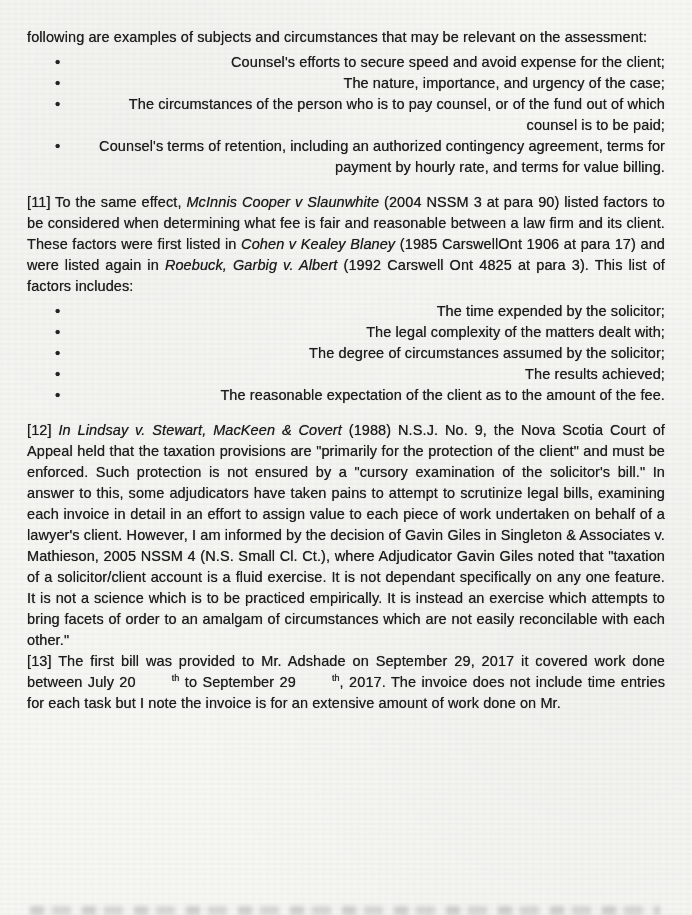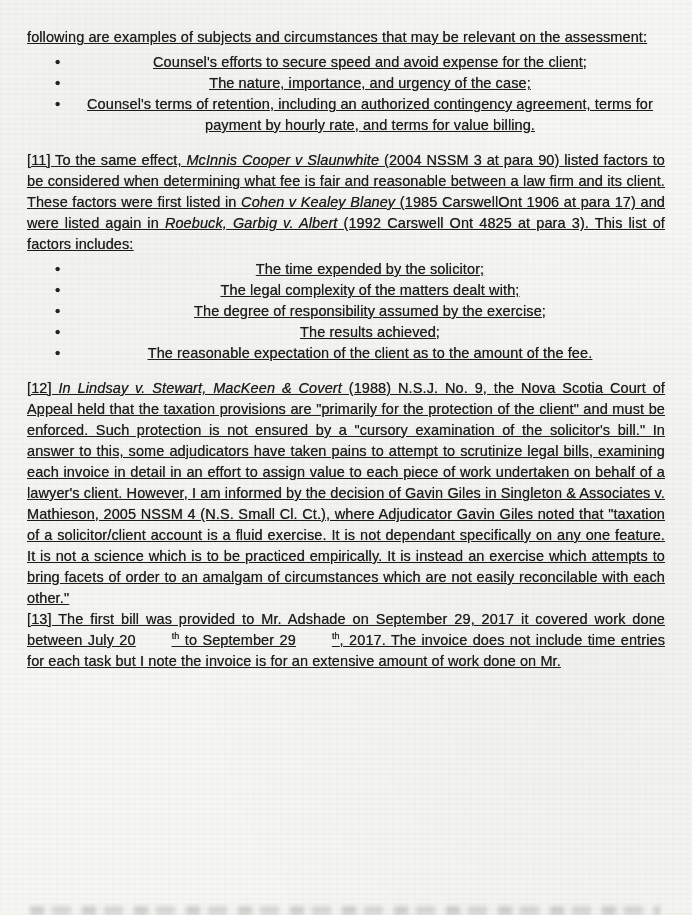--- a/index.html
+++ b/index.html
@@ -30,36 +30,35 @@
     width: 692px;
     height: 915px;
     box-sizing: border-box;
     padding: 27px 27px 0 27px;
     color: #1d1d1d;
     font-size: 14.5px;
     line-height: 21px;
     
     text-shadow: 0 0 0.7px rgba(25,25,25,0.75);
     letter-spacing: 0.1px;
-    text-decoration: underline;
   }
   p.para {
     margin: 0;
     text-align: justify;
   }
   p.intro { margin-bottom: 4px; }
   ul.blist {
     list-style: none;
     margin: 4px 0 14px 0;
     padding: 0 0 0 28px;
   }
   ul.blist li {
     position: relative;
     padding-left: 20px;
-    text-align: center;
+    text-align: right;
   }
   ul.blist li::before {
     content: "\2022";
     position: absolute;
     left: 0;
     top: -1px;
     font-size: 15px;
     color: #222;
   }
   .para11 { margin-bottom: 16px; }
@@ -91,29 +90,30 @@
 </head>
 <body>
 
 <div class="page">
 
   <p class="para intro">following are examples of subjects and circumstances that may be relevant on the assessment:</p>
 
   <ul class="blist">
     <li>Counsel's efforts to secure speed and avoid expense for the client;</li>
     <li>The nature, importance, and urgency of the case;</li>
+    <li>The circumstances of the person who is to pay counsel, or of the fund out of which counsel is to be paid;</li>
     <li>Counsel's terms of retention, including an authorized contingency agreement, terms for payment by hourly rate, and terms for value billing.</li>
   </ul>
 
   <p class="para para11"><span>[11] To the same effect, </span><span style="font-style: italic;">McInnis Cooper v Slaunwhite</span><span> (2004 NSSM 3 at para 90) listed factors to be considered when determining what fee is fair and reasonable between a law firm and its client. These factors were first listed in </span><span style="font-style: italic;">Cohen v Kealey Blaney</span><span> (1985 CarswellOnt 1906 at para 17) and were listed again in </span><span style="font-style: italic;">Roebuck, Garbig v. Albert</span><span> (1992 Carswell Ont 4825 at para 3). This list of factors includes:</span></p>
 
   <ul class="blist list2">
     <li>The time expended by the solicitor;</li>
     <li>The legal complexity of the matters dealt with;</li>
-    <li>The degree of responsibility assumed by the exercise;</li>
+    <li>The degree of circumstances assumed by the solicitor;</li>
     <li>The results achieved;</li>
     <li>The reasonable expectation of the client as to the amount of the fee.</li>
   </ul>
 
   <p class="para para12"><span>[12] </span><span style="font-style: italic;">In Lindsay v. Stewart, MacKeen &amp; Covert</span><span> (1988) N.S.J. No. 9, the Nova Scotia Court of Appeal held that the taxation provisions are "primarily for the protection of the client" and must be enforced.  Such protection is not ensured by a "cursory examination of the solicitor's bill."  In answer to this, some adjudicators have taken pains to attempt to scrutinize legal bills, examining each invoice in detail in an effort to assign value to each piece of work undertaken on behalf of a lawyer's client. However, I am informed by the decision of Gavin Giles in Singleton &amp; Associates v. Mathieson, 2005 NSSM 4  (N.S. Small Cl. Ct.), where Adjudicator Gavin Giles noted that "taxation of a solicitor/client account is a fluid exercise. It is not dependant specifically on any one feature. It is not a science which is to be practiced empirically. It is instead an exercise which attempts to bring facets of order to an amalgam of circumstances which are not easily reconcilable with each other."</span></p>
 
   <p class="para para13"><span>[13] The first bill was provided to Mr. Adshade on September 29, 2017 it covered work done between July 20</span><sup>th</sup><span> to September 29</span><sup>th</sup><span>, 2017. The invoice does not include time entries for each task but I note the invoice is for an extensive amount of work done on Mr.</span></p>
 
   <div class="ghost-line"></div>
 

